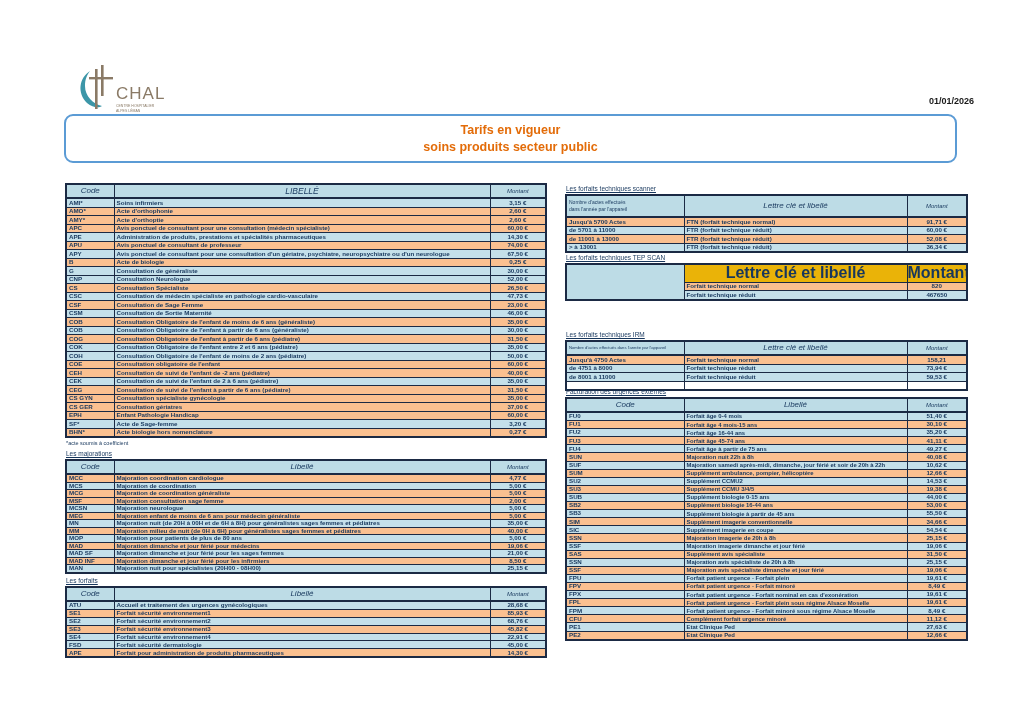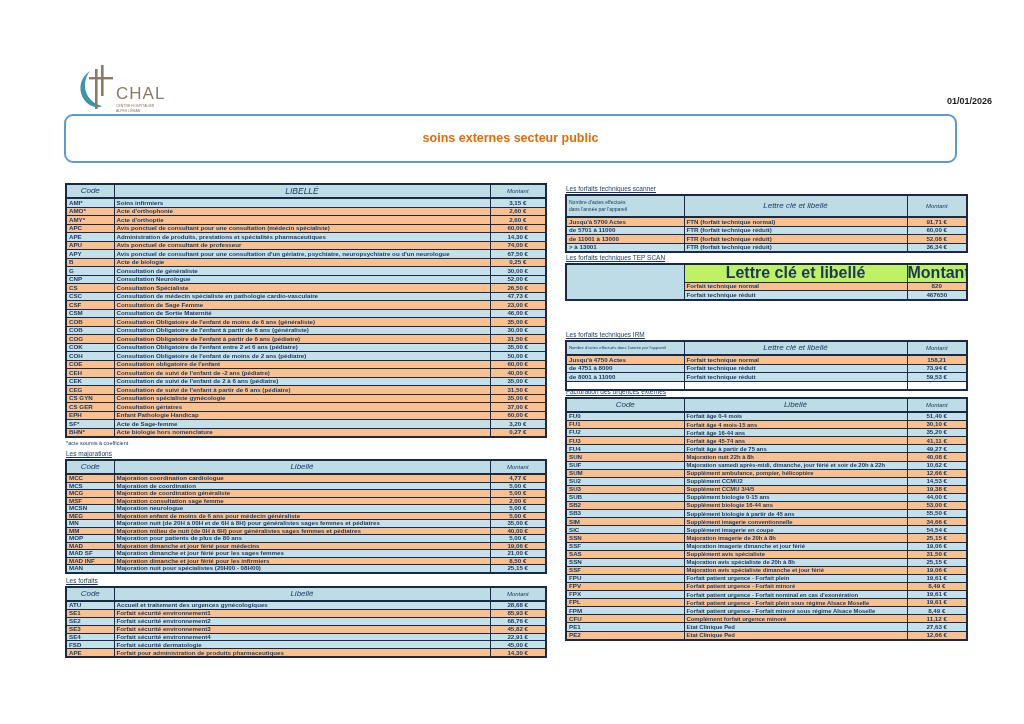--- a/index.html
+++ b/index.html
@@ -8,31 +8,31 @@
     background:#ffffff;color:#17375D;
     font-family:"Liberation Sans",sans-serif;
   }
   .abs{position:absolute}
 
   
   .logo{left:74px;top:64px;display:flex;align-items:flex-end}
   .logo-text{margin-left:2px;margin-top:12px}
   .logo-name{font-size:17px;letter-spacing:1px;color:#8A7A66;font-weight:normal;line-height:1}
   .logo-sub{font-size:3.5px;color:#8A7A66;line-height:1.4;margin-top:2px}
-  .date{right:32px;top:96px;font-size:9px;font-weight:bold;color:#1a1a1a}
+  .date{right:50px;top:96px;font-size:9px;font-weight:bold;color:#1a1a1a}
   .title-box{
     left:64px;top:114px;width:889px;height:45px;
     border:2px solid #5B9BD5;border-radius:9px;background:#fff;
     display:flex;flex-direction:column;justify-content:center;text-align:center;
     color:#E36C09;font-weight:bold;font-size:12.5px;line-height:1.3;
   }
 
   
   .sec-label{font-size:6.5px;color:#17375D;text-decoration:underline;margin:0 0 2px 1px}
-  table.tbl{border-collapse:collapse;table-layout:fixed;width:100%;border:2px solid #1b2a44;background:#bef264}
+  table.tbl{border-collapse:collapse;table-layout:fixed;width:100%;border:2px solid #1b2a44;background:#eab308}
   .tbl th,.tbl td{border:1px solid #1b2a44;overflow:hidden;white-space:nowrap;padding:0;line-height:1.05}
   .tbl thead th{
     background:#BDDCE6;font-style:italic;font-weight:normal;
     font-size:8px;height:12px;text-align:center;border-bottom-width:2px;
   }
   .tbl thead th.amt-h{font-size:6px}
   .tbl thead th.lib-h{font-size:8.5px}
   .tbl thead th.acts-h{font-size:5px;font-style:normal;text-align:left;padding-left:2px;line-height:1.5}
   .tbl thead th.acts-h-irm{font-size:4.2px;font-style:normal;text-align:left;padding-left:2px}
   td.code,td.acts{font-size:6.2px;font-weight:bold;text-align:left;padding-left:2px}
@@ -67,21 +67,22 @@
     <div class="logo-sub">
       <div>CENTRE HOSPITALIER</div>
       <div>ALPES LÉMAN</div>
     </div>
   </div>
 </div>
 
 <div class="abs date">01/01/2026</div>
 
 <div class="abs title-box">
-  <div>soins externes secteur public</div>
+  <div>Tarifs en vigueur</div>
+  <div>soins produits secteur public</div>
 </div>
 
 <div class="abs" style="left:65px;top:183px;width:482px">
   <table class="tbl t-main">
     <colgroup>
         <col style="width:48px">
         <col>
         <col style="width:56px">
       </colgroup>
     <thead>

